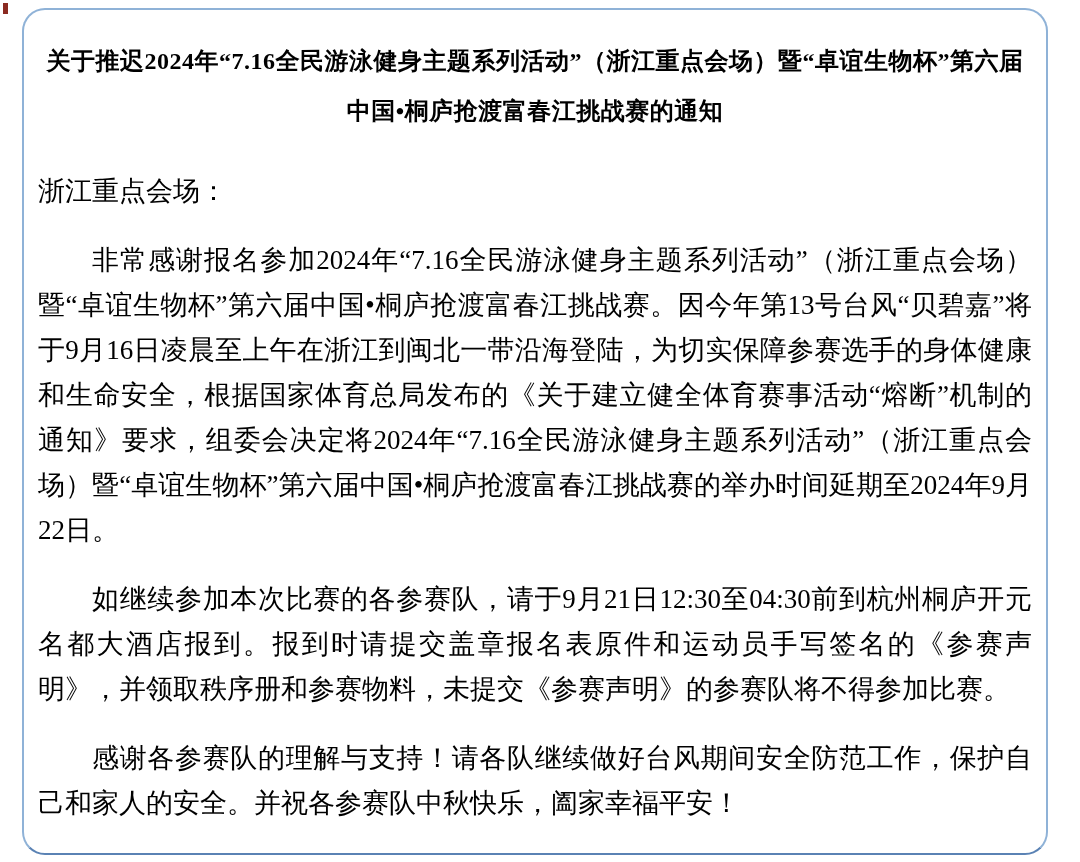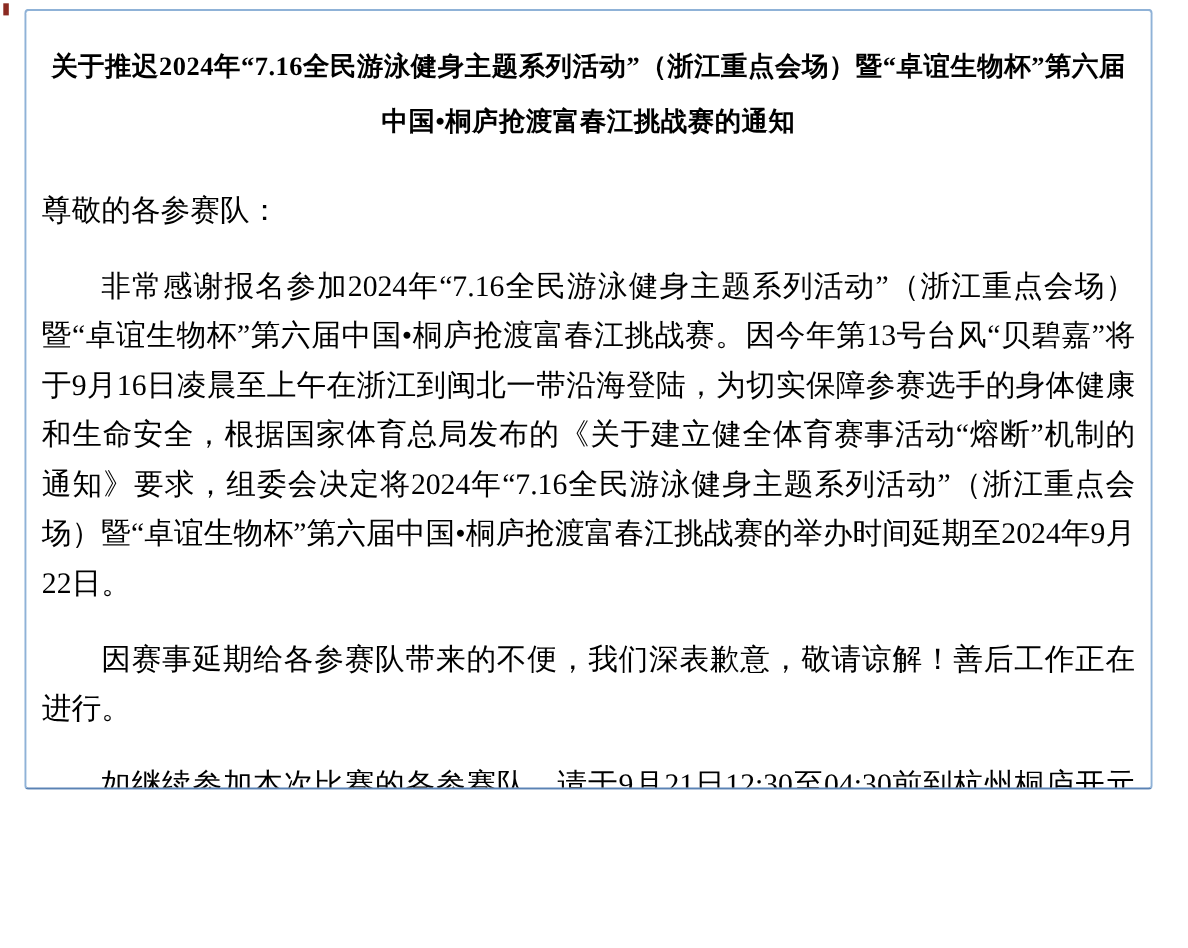--- a/index.html
+++ b/index.html
@@ -27,24 +27,24 @@
     top: 3px;
     width: 5px;
     height: 11px;
     background: var(--mark-red);
   }
   .notice-box {
     position: absolute;
     left: 22px;
     top: 8px;
     width: 1026px;
-    height: 710px;
+    height: 847px;
     border: 2px solid var(--border-blue);
     border-bottom-color: var(--border-dark-blue);
-    border-radius: 4px;
+    border-radius: 23px;
     background: var(--page-bg);
     padding: 16px 14px 0 14px;
     overflow: hidden;
   }
   .yellow-dot {
     position: absolute;
     left: 535px;
     top: 25px;
     width: 13px;
     height: 9px;
@@ -73,20 +73,19 @@
 </style>
 </head>
 <body>
 
 <div class="page">
   <div class="red-mark"></div>
   <div class="yellow-dot"></div>
   <div class="notice-box">
     <h1 class="notice-title">关于推迟2024年“7.16全民游泳健身主题系列活动”（浙江重点会场）暨“卓谊生物杯”第六届中国•桐庐抢渡富春江挑战赛的通知</h1>
     <div class="notice-body">
-      <p>尊敬的各参赛队：</p>
+      <p>浙江重点会场：</p>
       <p class="indented">非常感谢报名参加2024年“7.16全民游泳健身主题系列活动”（浙江重点会场）暨“卓谊生物杯”第六届中国•桐庐抢渡富春江挑战赛。因今年第13号台风“贝碧嘉”将于9月16日凌晨至上午在浙江到闽北一带沿海登陆，为切实保障参赛选手的身体健康和生命安全，根据国家体育总局发布的《关于建立健全体育赛事活动“熔断”机制的通知》要求，组委会决定将2024年“7.16全民游泳健身主题系列活动”（浙江重点会场）暨“卓谊生物杯”第六届中国•桐庐抢渡富春江挑战赛的举办时间延期至2024年9月22日。</p>
-      <p class="indented">因赛事延期给各参赛队带来的不便，我们深表歉意，敬请谅解！善后工作正在进行。</p>
       <p class="indented">如继续参加本次比赛的各参赛队，请于9月21日12:30至04:30前到杭州桐庐开元名都大酒店报到。报到时请提交盖章报名表原件和运动员手写签名的《参赛声明》，并领取秩序册和参赛物料，未提交《参赛声明》的参赛队将不得参加比赛。</p>
       <p class="indented">感谢各参赛队的理解与支持！请各队继续做好台风期间安全防范工作，保护自己和家人的安全。并祝各参赛队中秋快乐，阖家幸福平安！</p>
     </div>
   </div>
 </div>
 
 </body></html>

